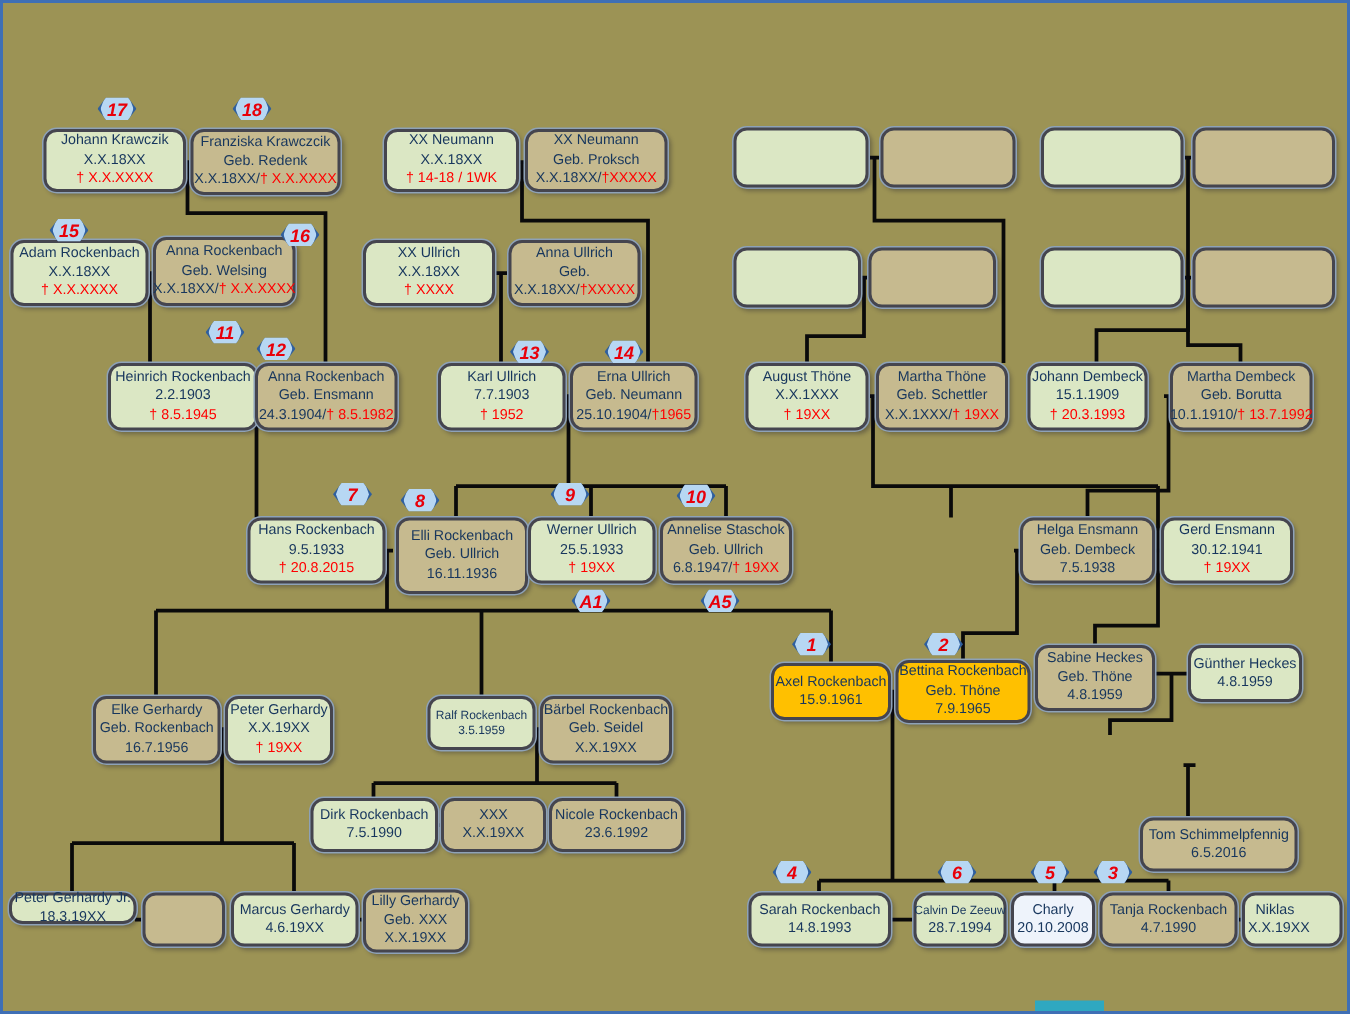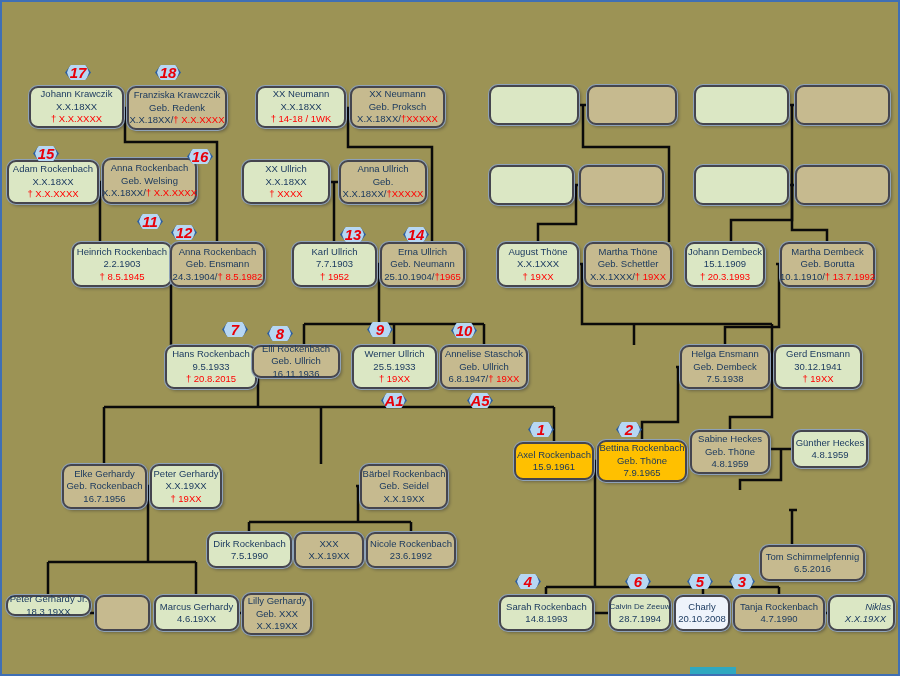--- a/index.html
+++ b/index.html
@@ -24,33 +24,33 @@
     padding:1px 2px;
   }
   .box .l{white-space:nowrap;}
   .green{background:#dbe7c4;}
   .tan{background:#c6ba8f;}
   .orange{background:#ffc000;}
   .white{background:#eef3fb;}
   .red{color:#ff0000;}
   .f8, .f8 .l{font-size:8px;line-height:10.5px;}
   .nf8{font-size:8px;}
-  .split{align-items:flex-end;font-style:italic;}
+  .split{align-items:flex-start;}
   .split .l:first-child{text-align:left;padding-left:5px;}
   .split .l:last-child{text-align:right;padding-right:5px;}
   .badge{
     position:absolute;z-index:5;width:26px;height:15px;
     background:#2f5f9e;
     clip-path:polygon(22% 0,78% 0,100% 50%,78% 100%,22% 100%,0 50%);
     display:flex;align-items:center;justify-content:center;
   }
   .badge-in{
     width:22px;height:26px;background:#b7d7f3;
     clip-path:polygon(22% 0,78% 0,100% 50%,78% 100%,22% 100%,0 50%);
-    color:#e8000a;font-size:15px;font-weight:bold;font-style:italic;
+    color:#e8000a;font-size:12px;font-weight:bold;font-style:italic;
     display:flex;align-items:center;justify-content:center;
   }
   .accent{position:absolute;z-index:6;background:#2fa8c0;}
 </style>
 </head>
 <body>
 
 <div id="stage">
 
   <svg id="lines" width="900" height="676">
@@ -173,21 +173,21 @@
     <div class="l">Martha Dembeck</div>
     <div class="l">Geb. Borutta</div>
     <div class="l"><span>10.1.1910/</span><span class="red">† 13.7.1992</span></div>
   </div>
 
   <div class="box green" style="left:163px;top:343px;width:92px;height:44px">
     <div class="l">Hans Rockenbach</div>
     <div class="l">9.5.1933</div>
     <div class="l red">† 20.8.2015</div>
   </div>
-  <div class="box tan" style="left:250px;top:343px;width:88px;height:33px">
+  <div class="box tan" style="left:262px;top:343px;width:88px;height:51px">
     <div class="l">Elli Rockenbach</div>
     <div class="l">Geb. Ullrich</div>
     <div class="l">16.11.1936</div>
   </div>
   <div class="box green" style="left:350px;top:343px;width:85px;height:44px">
     <div class="l">Werner Ullrich</div>
     <div class="l">25.5.1933</div>
     <div class="l red">† 19XX</div>
   </div>
   <div class="box tan" style="left:438px;top:343px;width:88px;height:44px">
@@ -227,20 +227,24 @@
   <div class="box tan" style="left:60px;top:462px;width:85px;height:45px">
     <div class="l">Elke Gerhardy</div>
     <div class="l">Geb. Rockenbach</div>
     <div class="l">16.7.1956</div>
   </div>
   <div class="box green" style="left:148px;top:462px;width:72px;height:45px">
     <div class="l">Peter Gerhardy</div>
     <div class="l">X.X.19XX</div>
     <div class="l red">† 19XX</div>
   </div>
+  <div class="box green f8" style="left:283px;top:462px;width:72px;height:36px">
+    <div class="l">Ralf Rockenbach</div>
+    <div class="l">3.5.1959</div>
+  </div>
   <div class="box tan" style="left:358px;top:462px;width:88px;height:45px">
     <div class="l">Bärbel Rockenbach</div>
     <div class="l">Geb. Seidel</div>
     <div class="l">X.X.19XX</div>
   </div>
 
   <div class="box green" style="left:205px;top:530px;width:85px;height:36px">
     <div class="l">Dirk Rockenbach</div>
     <div class="l">7.5.1990</div>
   </div>

